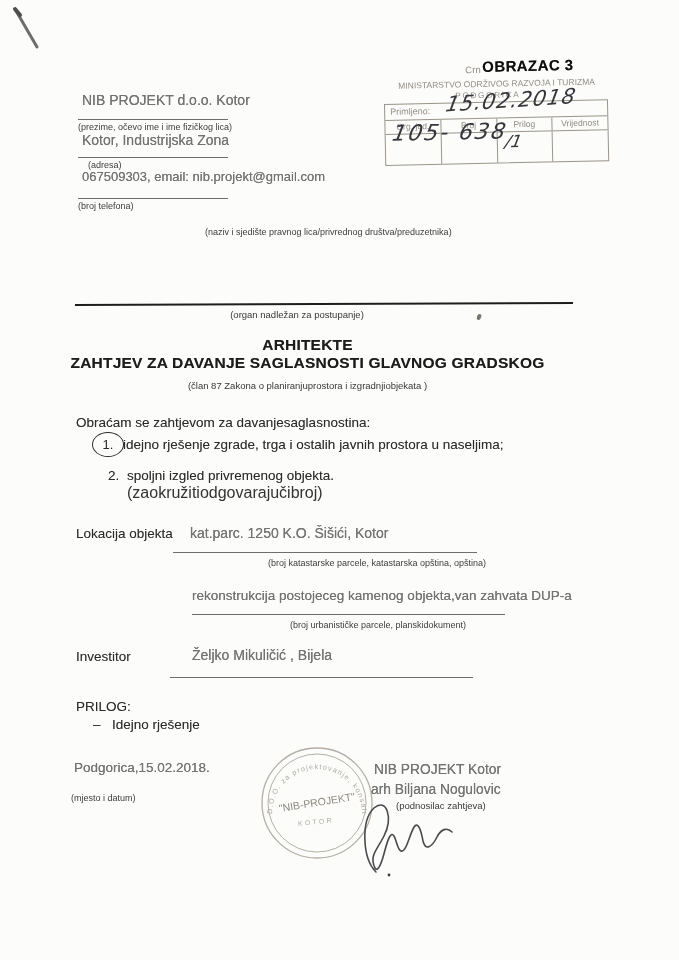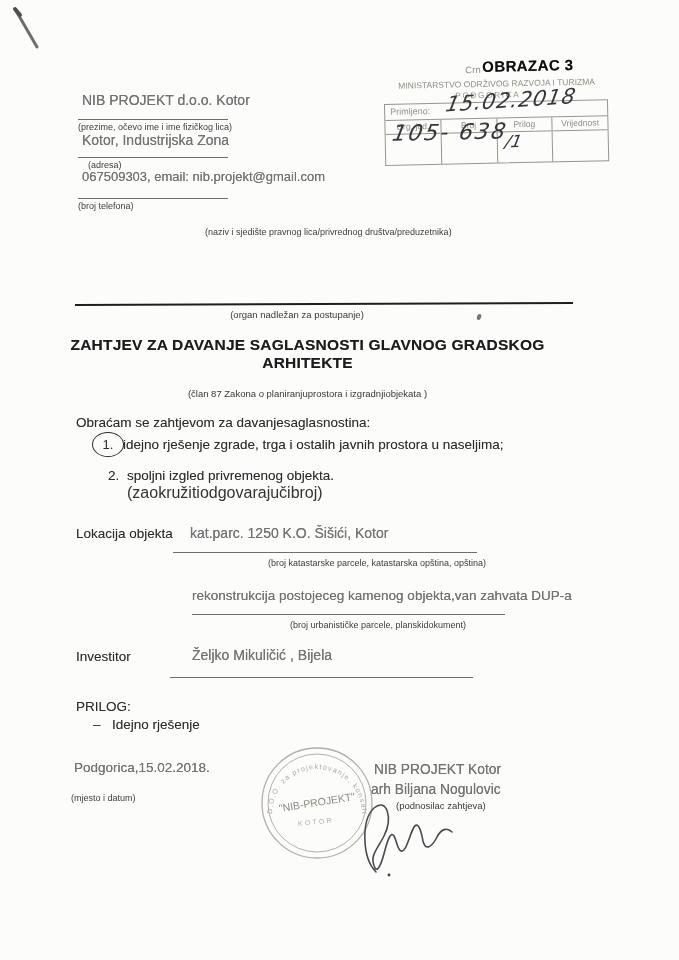--- a/index.html
+++ b/index.html
@@ -15,21 +15,21 @@
   .t{position:absolute;white-space:nowrap;line-height:1.15;}
   .filled{color:#737373;text-shadow:0 0 .45px rgba(30,30,30,.55);font-size:14px;}
   .body13{font-size:13.5px;color:#2b2b2b;text-shadow:0 0 .3px rgba(40,40,40,.35);}
   .cap{font-size:9px;color:#3c3c3c;}
   .cap10{font-size:9.5px;color:#383838;}
   .uline{position:absolute;height:1px;background:#6e6e6e;}
   .rule-main{position:absolute;left:75px;top:303px;width:498px;height:2px;background:#1e1e1e;transform:rotate(-.25deg);}
   
   .title-wrap{position:absolute;left:40px;top:336px;width:535px;text-align:center;}
   .title-line{font-size:15.5px;font-weight:bold;letter-spacing:.2px;color:#1c1c1c;text-shadow:0 0 .4px rgba(20,20,20,.5);}
-  .title-sub{font-size:9.5px;color:#373737;margin-top:16px;}
+  .title-sub{font-size:9.5px;color:#373737;margin-top:8px;}
   
   .rstamp{position:absolute;left:381px;top:57px;width:230px;height:130px;transform:rotate(-1.2deg);transform-origin:0 0;color:#938d84;}
   .rs-crn{position:absolute;left:84px;top:9px;font-size:9.5px;}
   .rs-obrazac{position:absolute;left:101px;top:3px;font-size:15px;font-weight:bold;color:#0e0e0e;letter-spacing:.4px;white-space:nowrap;text-shadow:0 0 .4px rgba(0,0,0,.55);}
   .rs-ministry{position:absolute;left:0;top:24px;width:230px;text-align:center;font-size:8.5px;white-space:nowrap;}
   .rs-city{position:absolute;left:0;top:35px;width:212px;text-align:center;font-size:8.3px;letter-spacing:1.6px;}
   .rs-table{position:absolute;left:2px;top:47px;width:222px;border:1px solid #9a948b;}
   .rs-row1{height:16px;border-bottom:1px solid #9a948b;font-size:9px;padding:2px 0 0 5px;box-sizing:border-box;}
   .rs-row2{display:flex;height:13px;border-bottom:1px solid #9a948b;font-size:8.6px;}
   .rs-row3{display:flex;height:30px;}
@@ -95,22 +95,22 @@
     </div>
     <div class="hw hw-date">15.02.2018</div>
     <div class="hw hw-num"><span>105- 638</span><span class="hw-suffix">/1</span></div>
   </div>
 
   <div class="rule-main"></div>
   <div class="t cap10" style="left:75px;top:310px;width:444px;text-align:center;">(organ nadležan za postupanje)</div>
   <div class="stray"></div>
 
   <div class="title-wrap">
+    <div class="title-line">ARHITEKTE</div>
     <div class="title-line">ZAHTJEV ZA DAVANJE SAGLASNOSTI GLAVNOG GRADSKOG</div>
-    <div class="title-line">ARHITEKTE</div>
     <div class="title-sub">(član 87 Zakona o planiranjuprostora i izgradnjiobjekata )</div>
   </div>
 
   <div class="t body13" style="left:76px;top:415px;">Obraćam se zahtjevom za davanjesaglasnostina:</div>
   <div class="circle1">
       <span>1.</span>
     </div>
   <div class="t body13" style="left:123px;top:437px;">idejno rješenje zgrade, trga i ostalih javnih prostora u naseljima;</div>
   <div class="t body13" style="left:108px;top:468px;">2.</div>
   <div class="t body13" style="left:127px;top:468px;">spoljni izgled privremenog objekta.</div>

